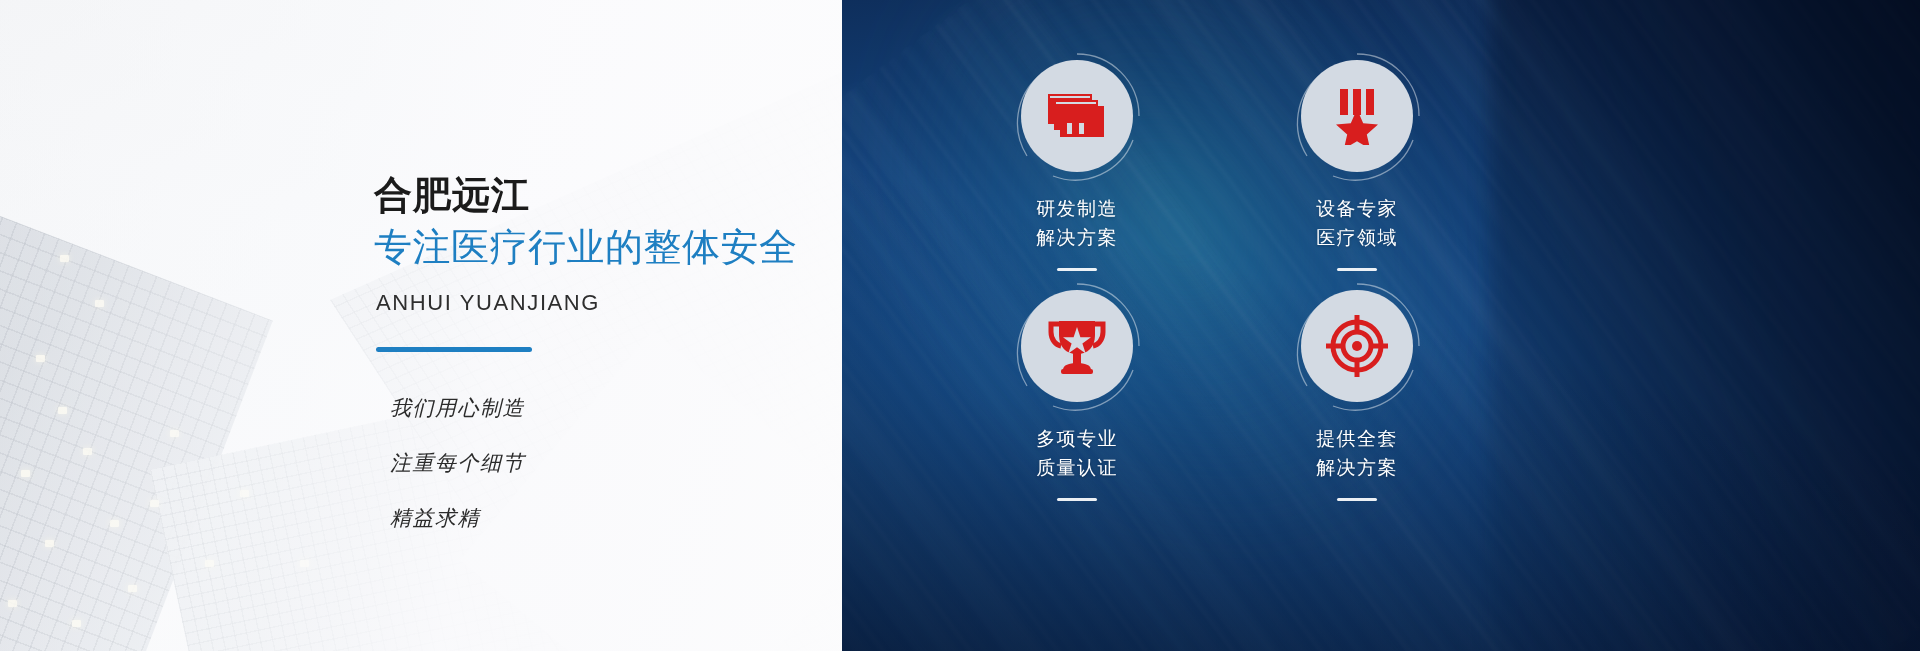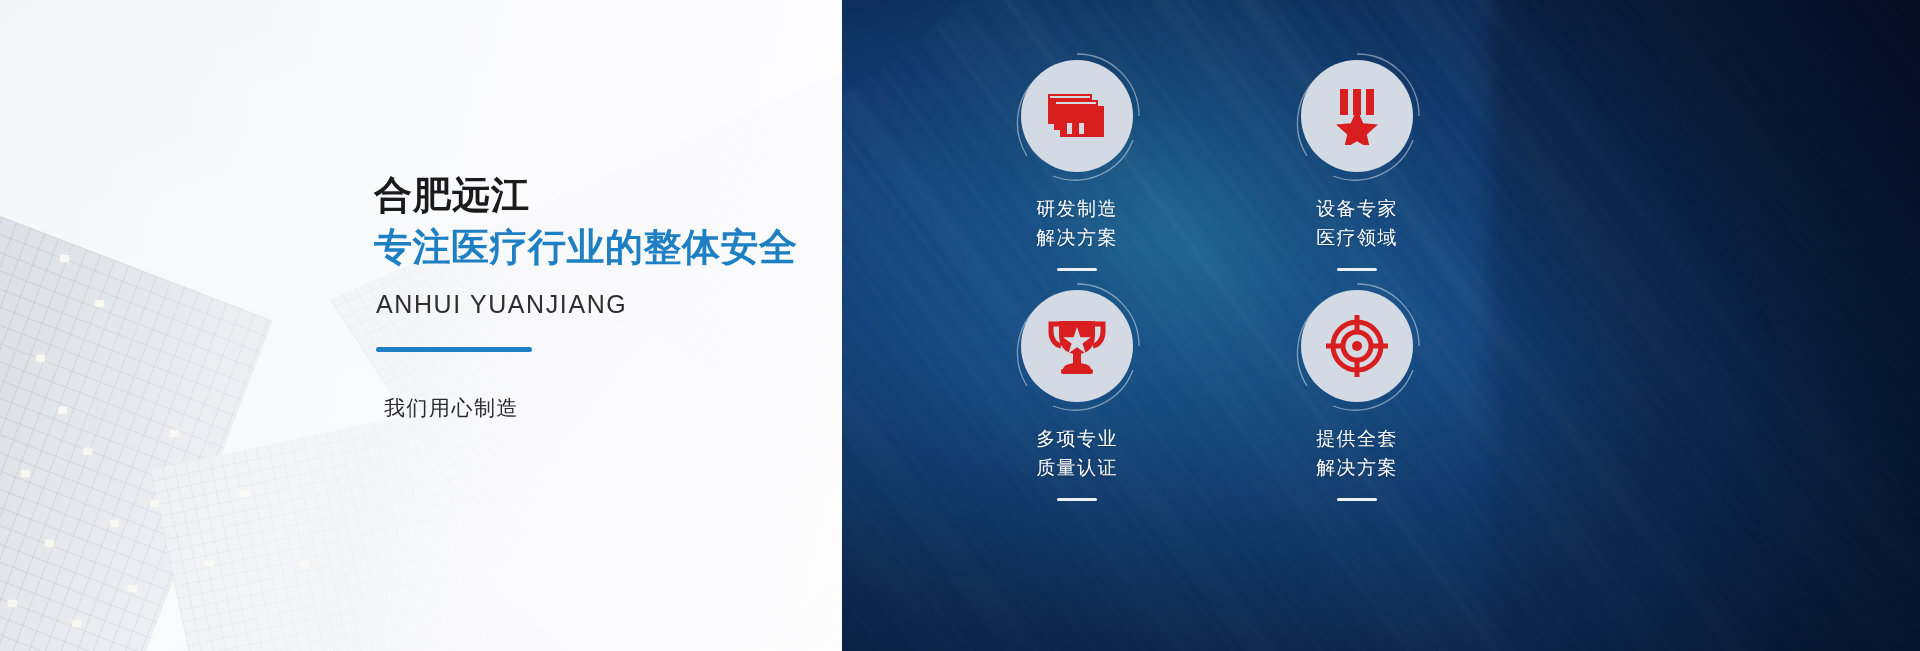--- a/index.html
+++ b/index.html
@@ -89,40 +89,41 @@
     position:absolute;left:0;top:176px;
     font-size:38px;line-height:1;
     font-weight:bold;
     color:#1b1b1b;
     letter-spacing:1px;
     white-space:nowrap;
   }
   .headline-sub{
     position:absolute;left:0;top:228px;
     font-size:38px;line-height:1;
-    font-weight:bold;
+    font-weight:normal;
     color:#1e7fc2;
     letter-spacing:.5px;
     white-space:nowrap;
   }
   .headline-en{
     position:absolute;left:2px;top:292px;
-    font-size:25px;line-height:1;
+    font-size:22px;line-height:1;
     color:#2e2e2e;
     letter-spacing:1.6px;
     white-space:nowrap;
   }
   .divider{
     position:absolute;left:2px;top:347px;
     width:156px;height:5px;border-radius:3px;
     background:#1e7fc2;
   }
   .tagline{
-    position:absolute;left:10px;top:394px;
+    position:absolute;left:16px;top:394px;
     width:330px;
+    font-style:italic;
   }
   .tagline-line{
     font-size:21px;
     color:#2b2b2b;
     letter-spacing:1.5px;
     margin-bottom:27px;
     white-space:nowrap;
   }
 
   
@@ -274,20 +275,22 @@
     </div>
 
     <div class="left-content">
       <div class="headline-cn">合肥远江</div>
       <div class="headline-sub">专注医疗行业的整体安全</div>
       <div class="headline-en">ANHUI YUANJIANG</div>
       <div class="divider"></div>
 
       <div class="tagline">
         <div class="tagline-line">我们用心制造</div>
+        <div class="tagline-line">注重每个细节</div>
+        <div class="tagline-line">精益求精</div>
       </div>
     </div>
   </div>
 
   <div class="right-panel">
     <div class="rp-base"></div>
     <div class="rp-teal"></div>
     <div class="rp-streaks"></div>
     <div class="rp-streaks2"></div>
     <div class="rp-dark-right"></div>

